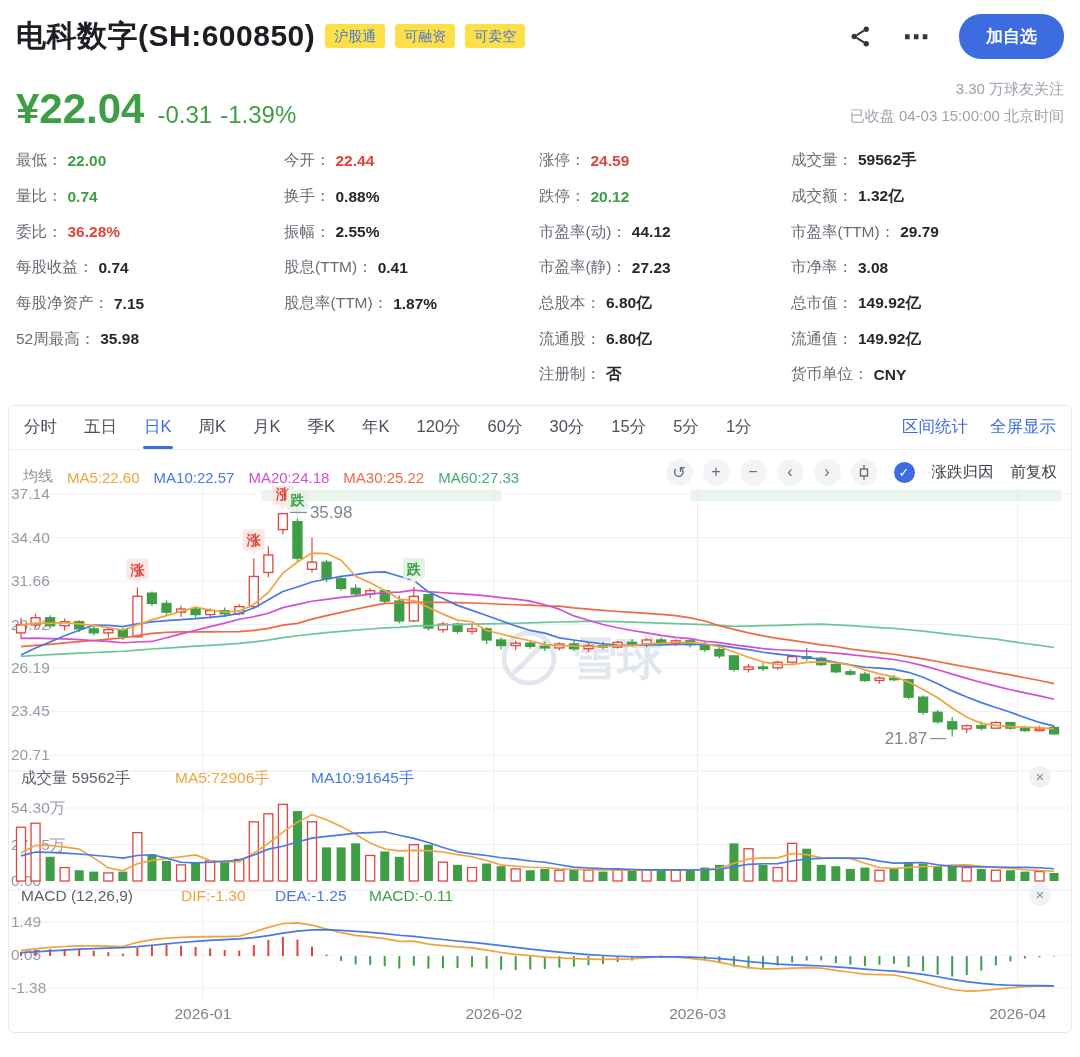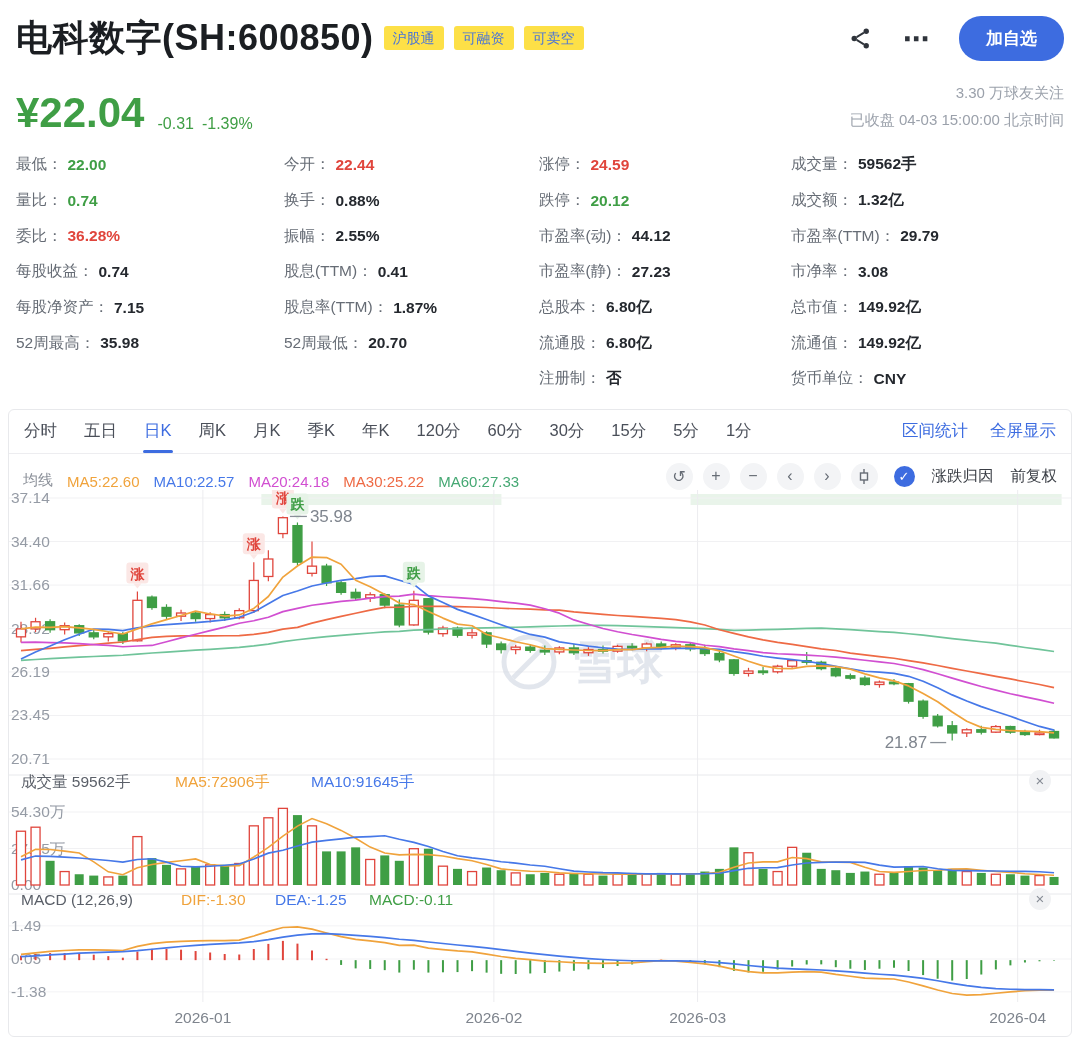--- a/index.html
+++ b/index.html
@@ -2,29 +2,29 @@
 <html><head>
 <meta charset="utf-8">
 <style>
   * { box-sizing: border-box; }
   body {
     font-family: "Liberation Sans", "DejaVu Sans", sans-serif;
     margin: 0; background: #fff; color: #24282e; width: 1080px;
   }
   .top { padding: 14px 16px 0 16px; }
   .title-row { display: flex; align-items: center; }
-  .title-row h1 { font-size: 36px; margin: 0; font-weight: 700; color: #1b1e22; letter-spacing: 0.5px; }
+  .title-row h1 { font-size: 30px; margin: 0; font-weight: 700; color: #1b1e22; letter-spacing: 0.5px; }
   .tag { margin-left: 10px; background: #fde047; color: #4a74d8; font-size: 14px; padding: 4px 9px; border-radius: 3px; cursor: pointer; }
   .actions { margin-left: auto; display: flex; align-items: center; gap: 30px; }
   .icon-btn { cursor: pointer; color: #2f343b; display: flex; align-items: center; }
   .more-dots { font-size: 26px; font-weight: 700; line-height: 10px; }
   .follow-btn { background: #3d6ce0; color: #fff; font-size: 17px; font-weight: 700; border: none; border-radius: 22px; padding: 11px 27px; cursor: pointer; }
   .price-row { display: flex; align-items: flex-end; margin-top: 16px; }
   .price { font-size: 42px; font-weight: 700; color: #3f9e45; line-height: 0.95; }
-  .change { font-size: 16px; color: #3f9e45; margin-left: 13px; }
+  .change { font-size: 24px; color: #3f9e45; margin-left: 13px; }
   .change span { margin-right: 8px; }
   .meta { margin-left: auto; text-align: right; color: #9ba1ab; font-size: 15px; line-height: 1.8; }
   .stats { display: grid; grid-template-columns: 268px 255px 252px 1fr; margin-top: 14px; }
   .cell { height: 35.7px; display: flex; align-items: center; font-size: 15.5px; }
   .cell .lb { color: #666c75; }
   .cell .vl { color: #24282e; font-weight: 700; margin-left: 5px; }
   .vl.red { color: #e0453c; } .vl.green { color: #3f9e45; }
   .card { margin: 12px 8px 0 8px; border: 1px solid #e8e9ec; border-radius: 6px; }
   .tabs { display: flex; align-items: center; height: 44px; padding: 0 15px; border-bottom: 1px solid #ededf0; font-size: 16.5px; color: #4a4f59; }
   .tab { margin-right: 27px; height: 100%; display: flex; align-items: center; position: relative; cursor: pointer; }
@@ -112,24 +112,20 @@
           <span class="lb">振幅：</span>
           <span class="vl">2.55%</span>
         </div>
         <div class="cell">
           <span class="lb">股息(TTM)：</span>
           <span class="vl">0.41</span>
         </div>
         <div class="cell">
           <span class="lb">股息率(TTM)：</span>
           <span class="vl">1.87%</span>
-        </div>
-        <div class="cell">
-          <span class="lb">52周最低：</span>
-          <span class="vl">20.70</span>
         </div>
       </div>
       <div>
         <div class="cell">
           <span class="lb">涨停：</span>
           <span class="vl red">24.59</span>
         </div>
         <div class="cell">
           <span class="lb">跌停：</span>
           <span class="vl green">20.12</span>

